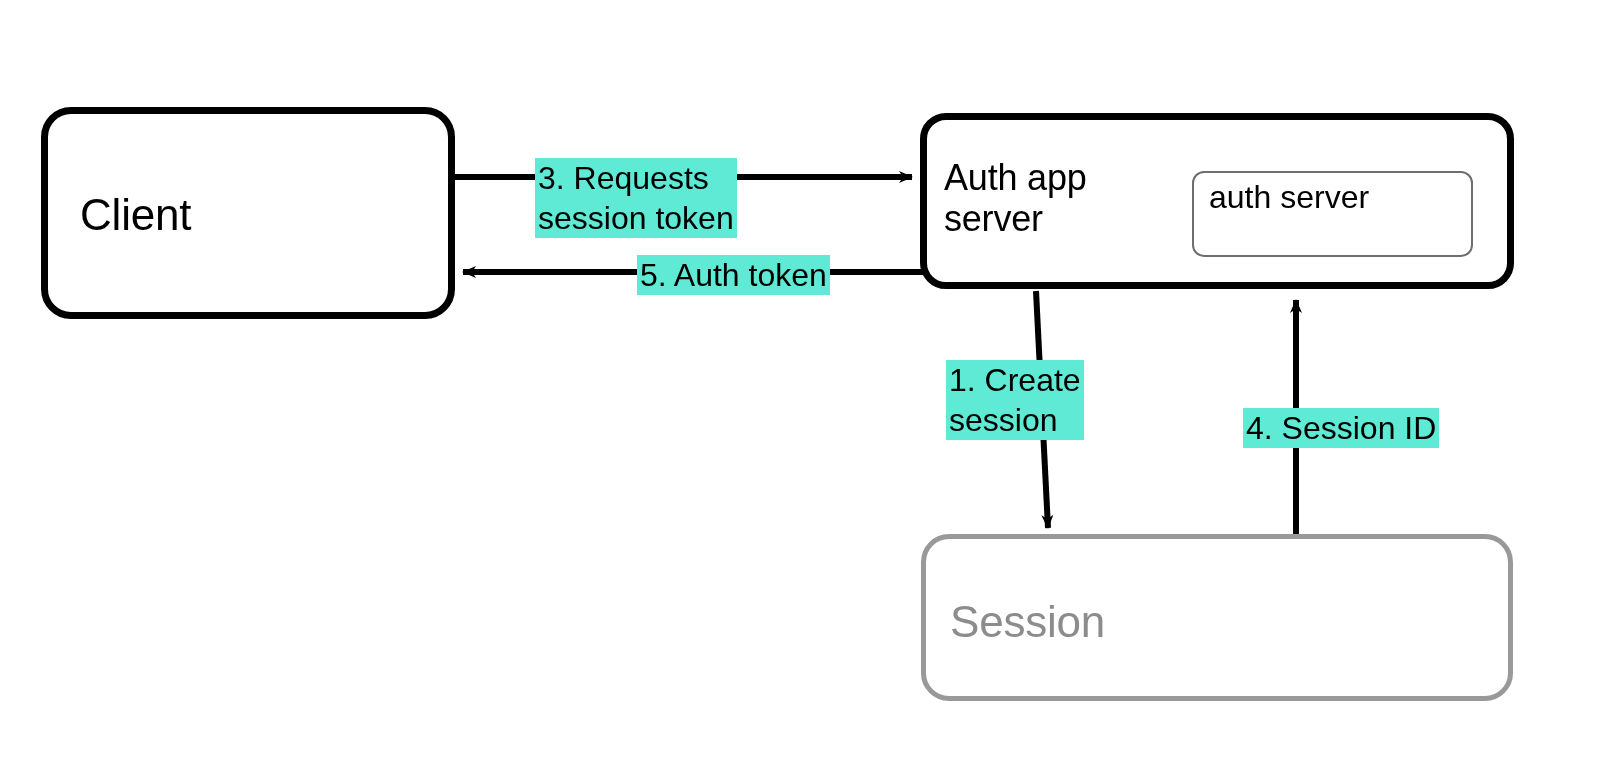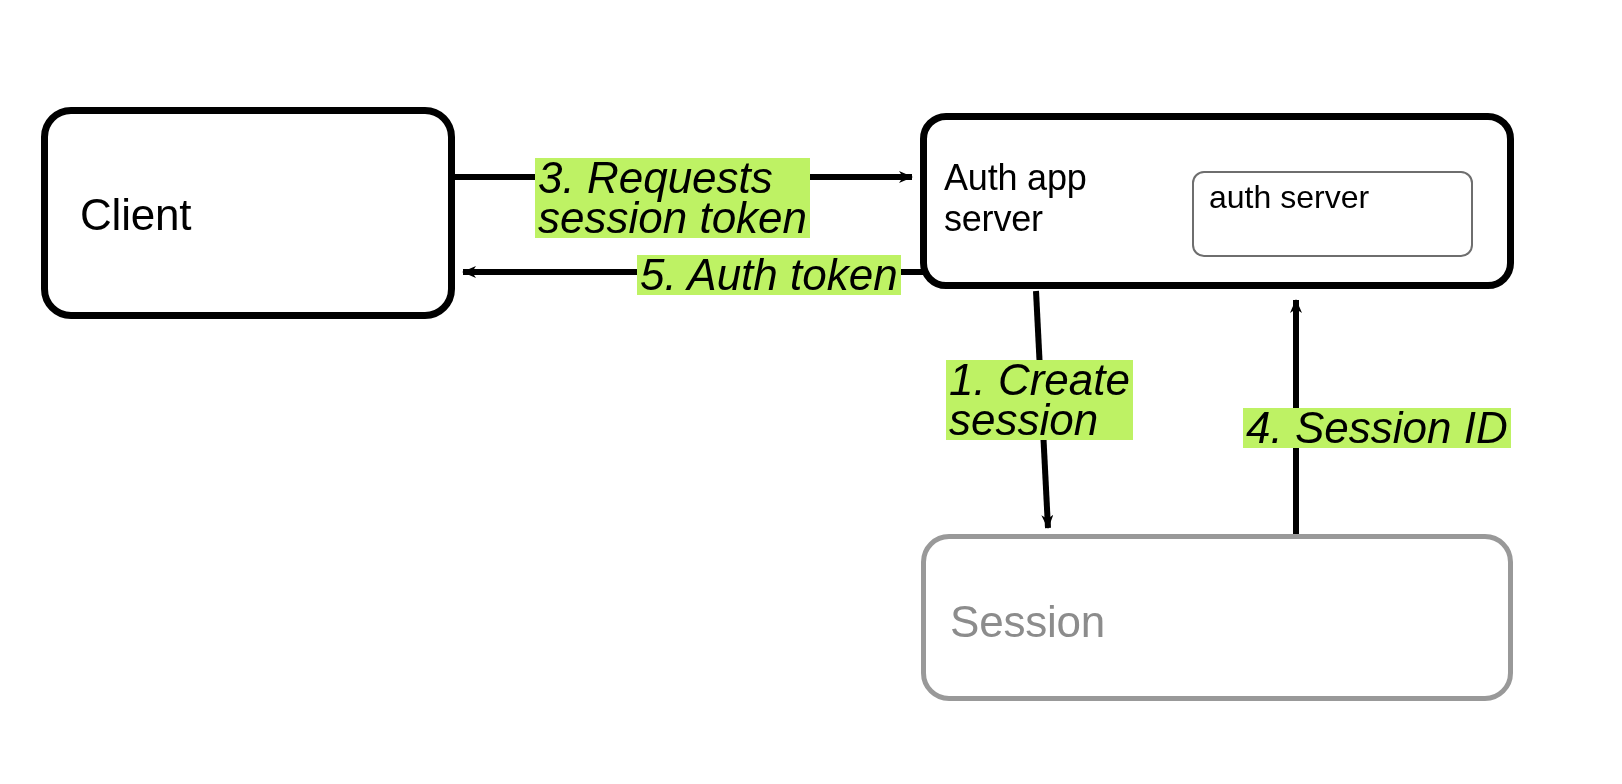--- a/index.html
+++ b/index.html
@@ -91,27 +91,26 @@
     position: absolute;
     left: 1209px;
     top: 179px;
     font-size: 32px;
     line-height: 36px;
     color: #000000;
     white-space: pre;
   }
   .edge-label {
     position: absolute;
-    font-size: 44px;
+    font-size: 32px;
     line-height: 40px;
     color: #000000;
     white-space: pre;
-    background: #bef264;
+    background: #5eead4;
     padding: 0 3px;
-    font-style: italic;
   }
   .edge-label-3 {
     left: 535px;
     top: 158px;
     text-align: left;
   }
   .edge-label-5 {
     left: 637px;
     top: 255px;
   }

